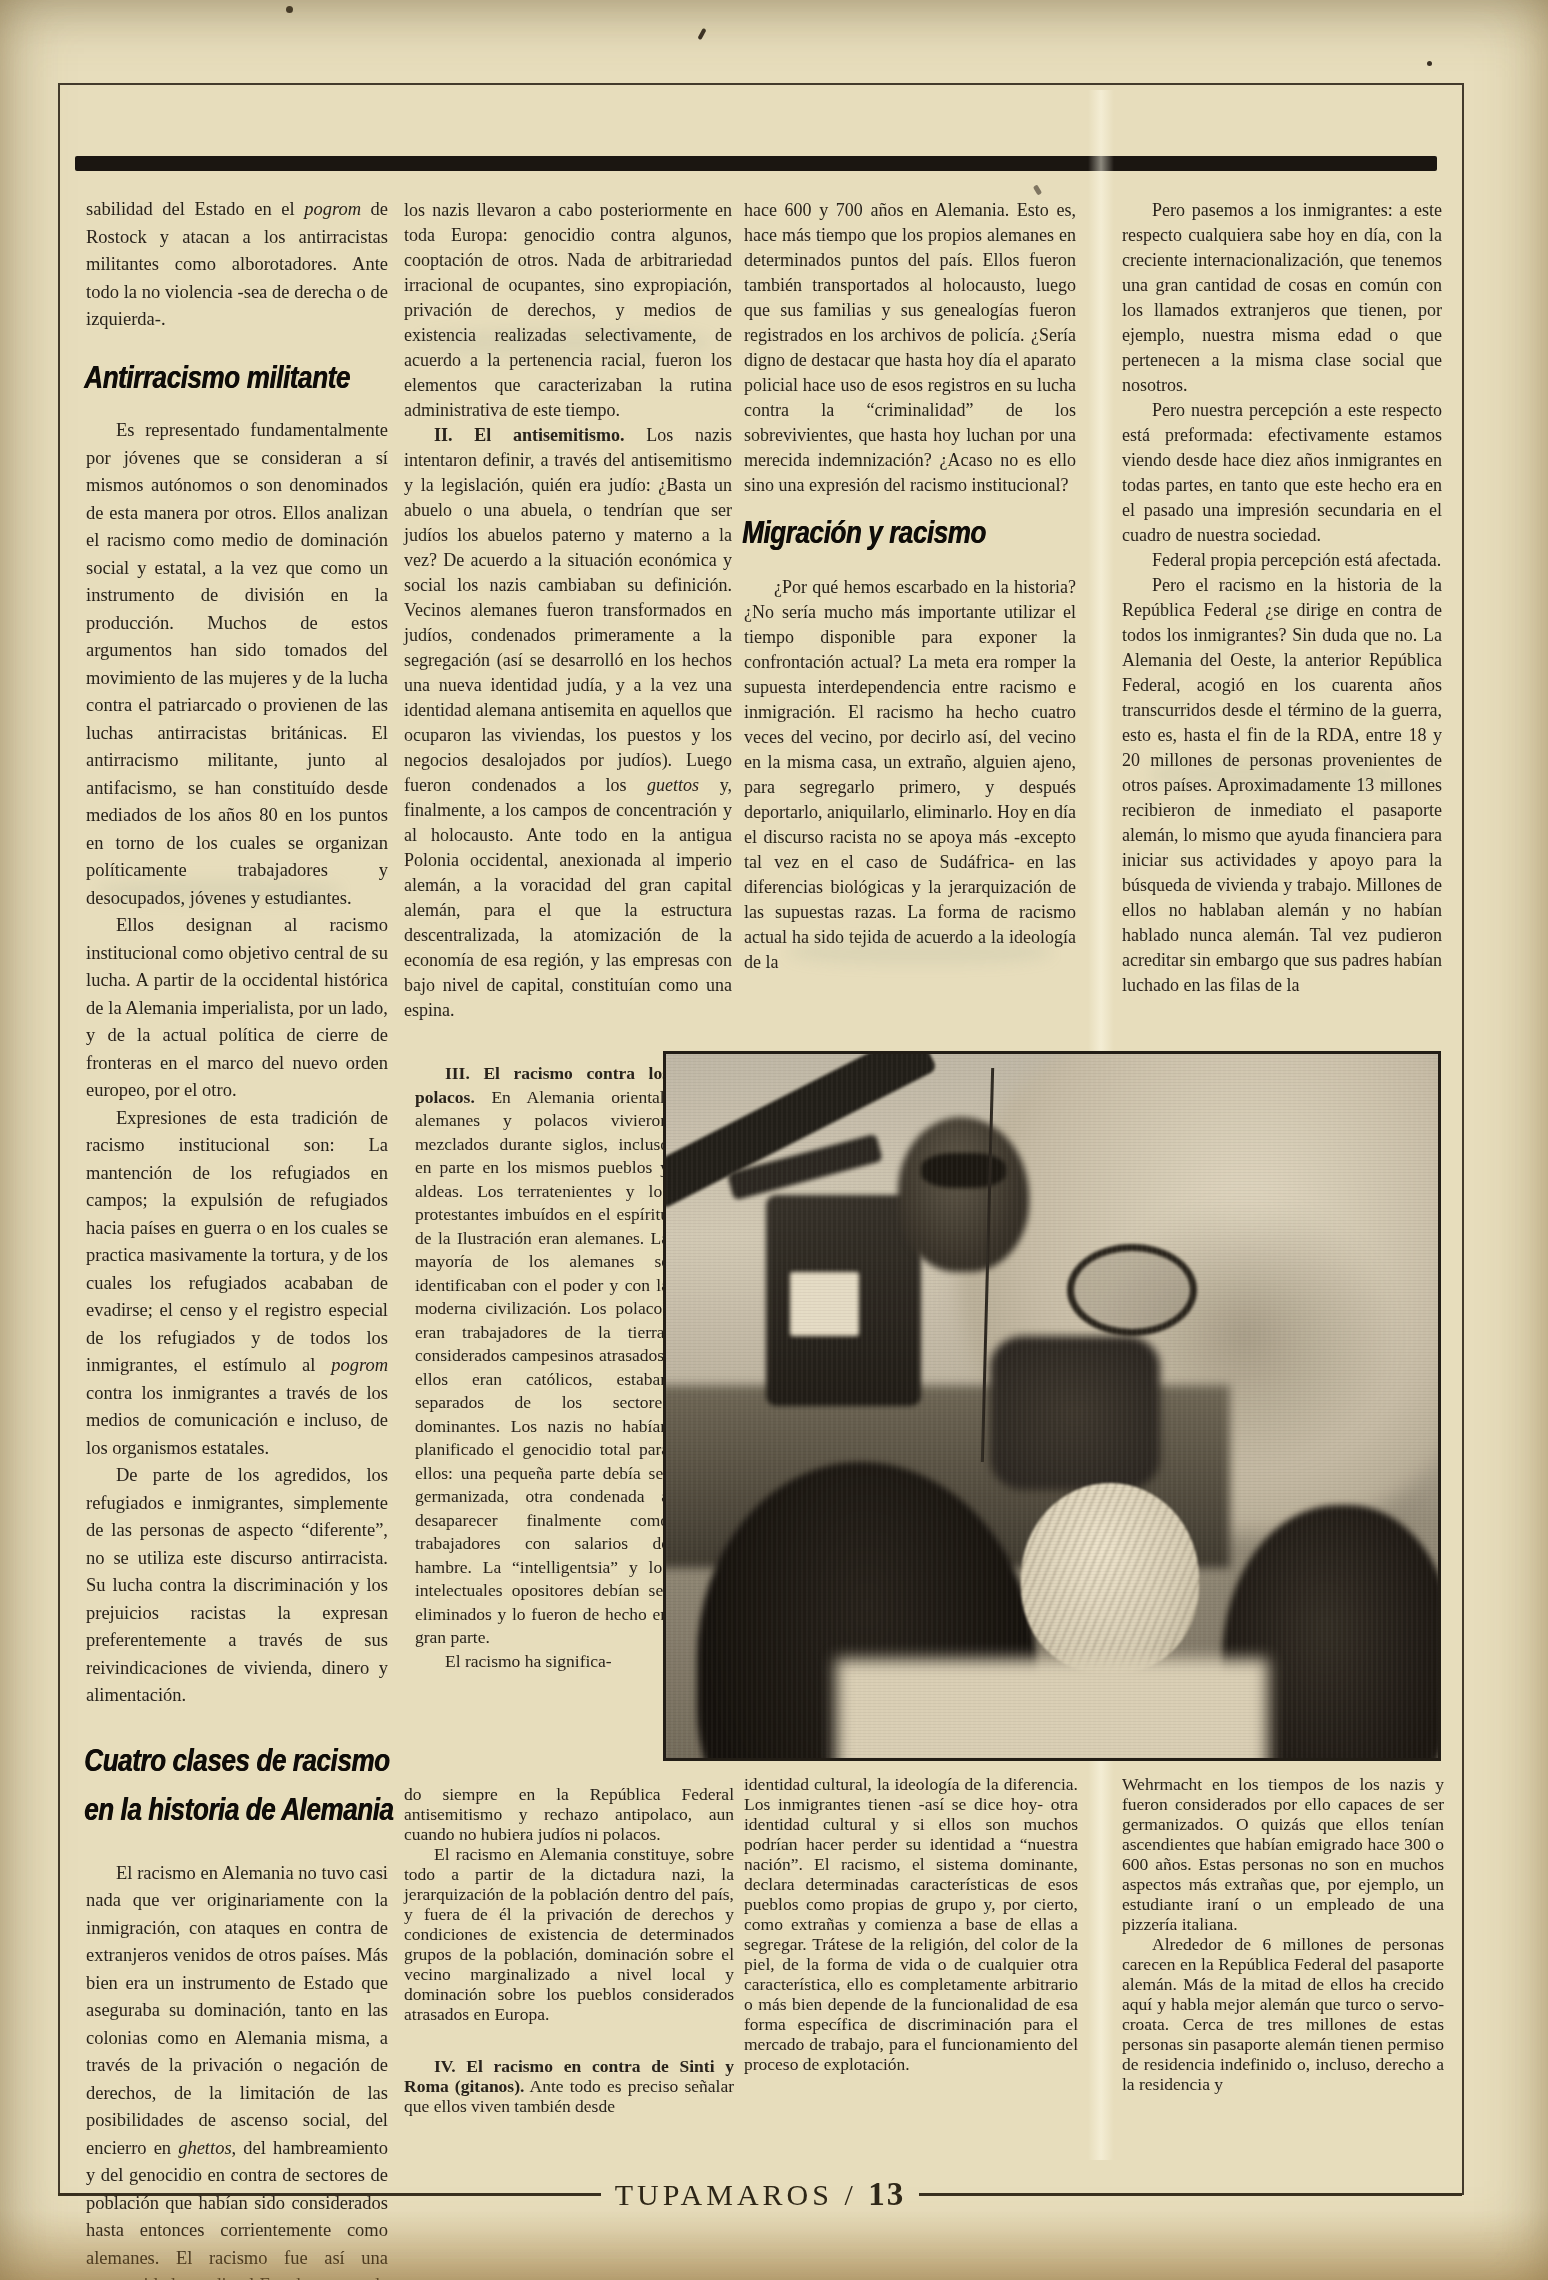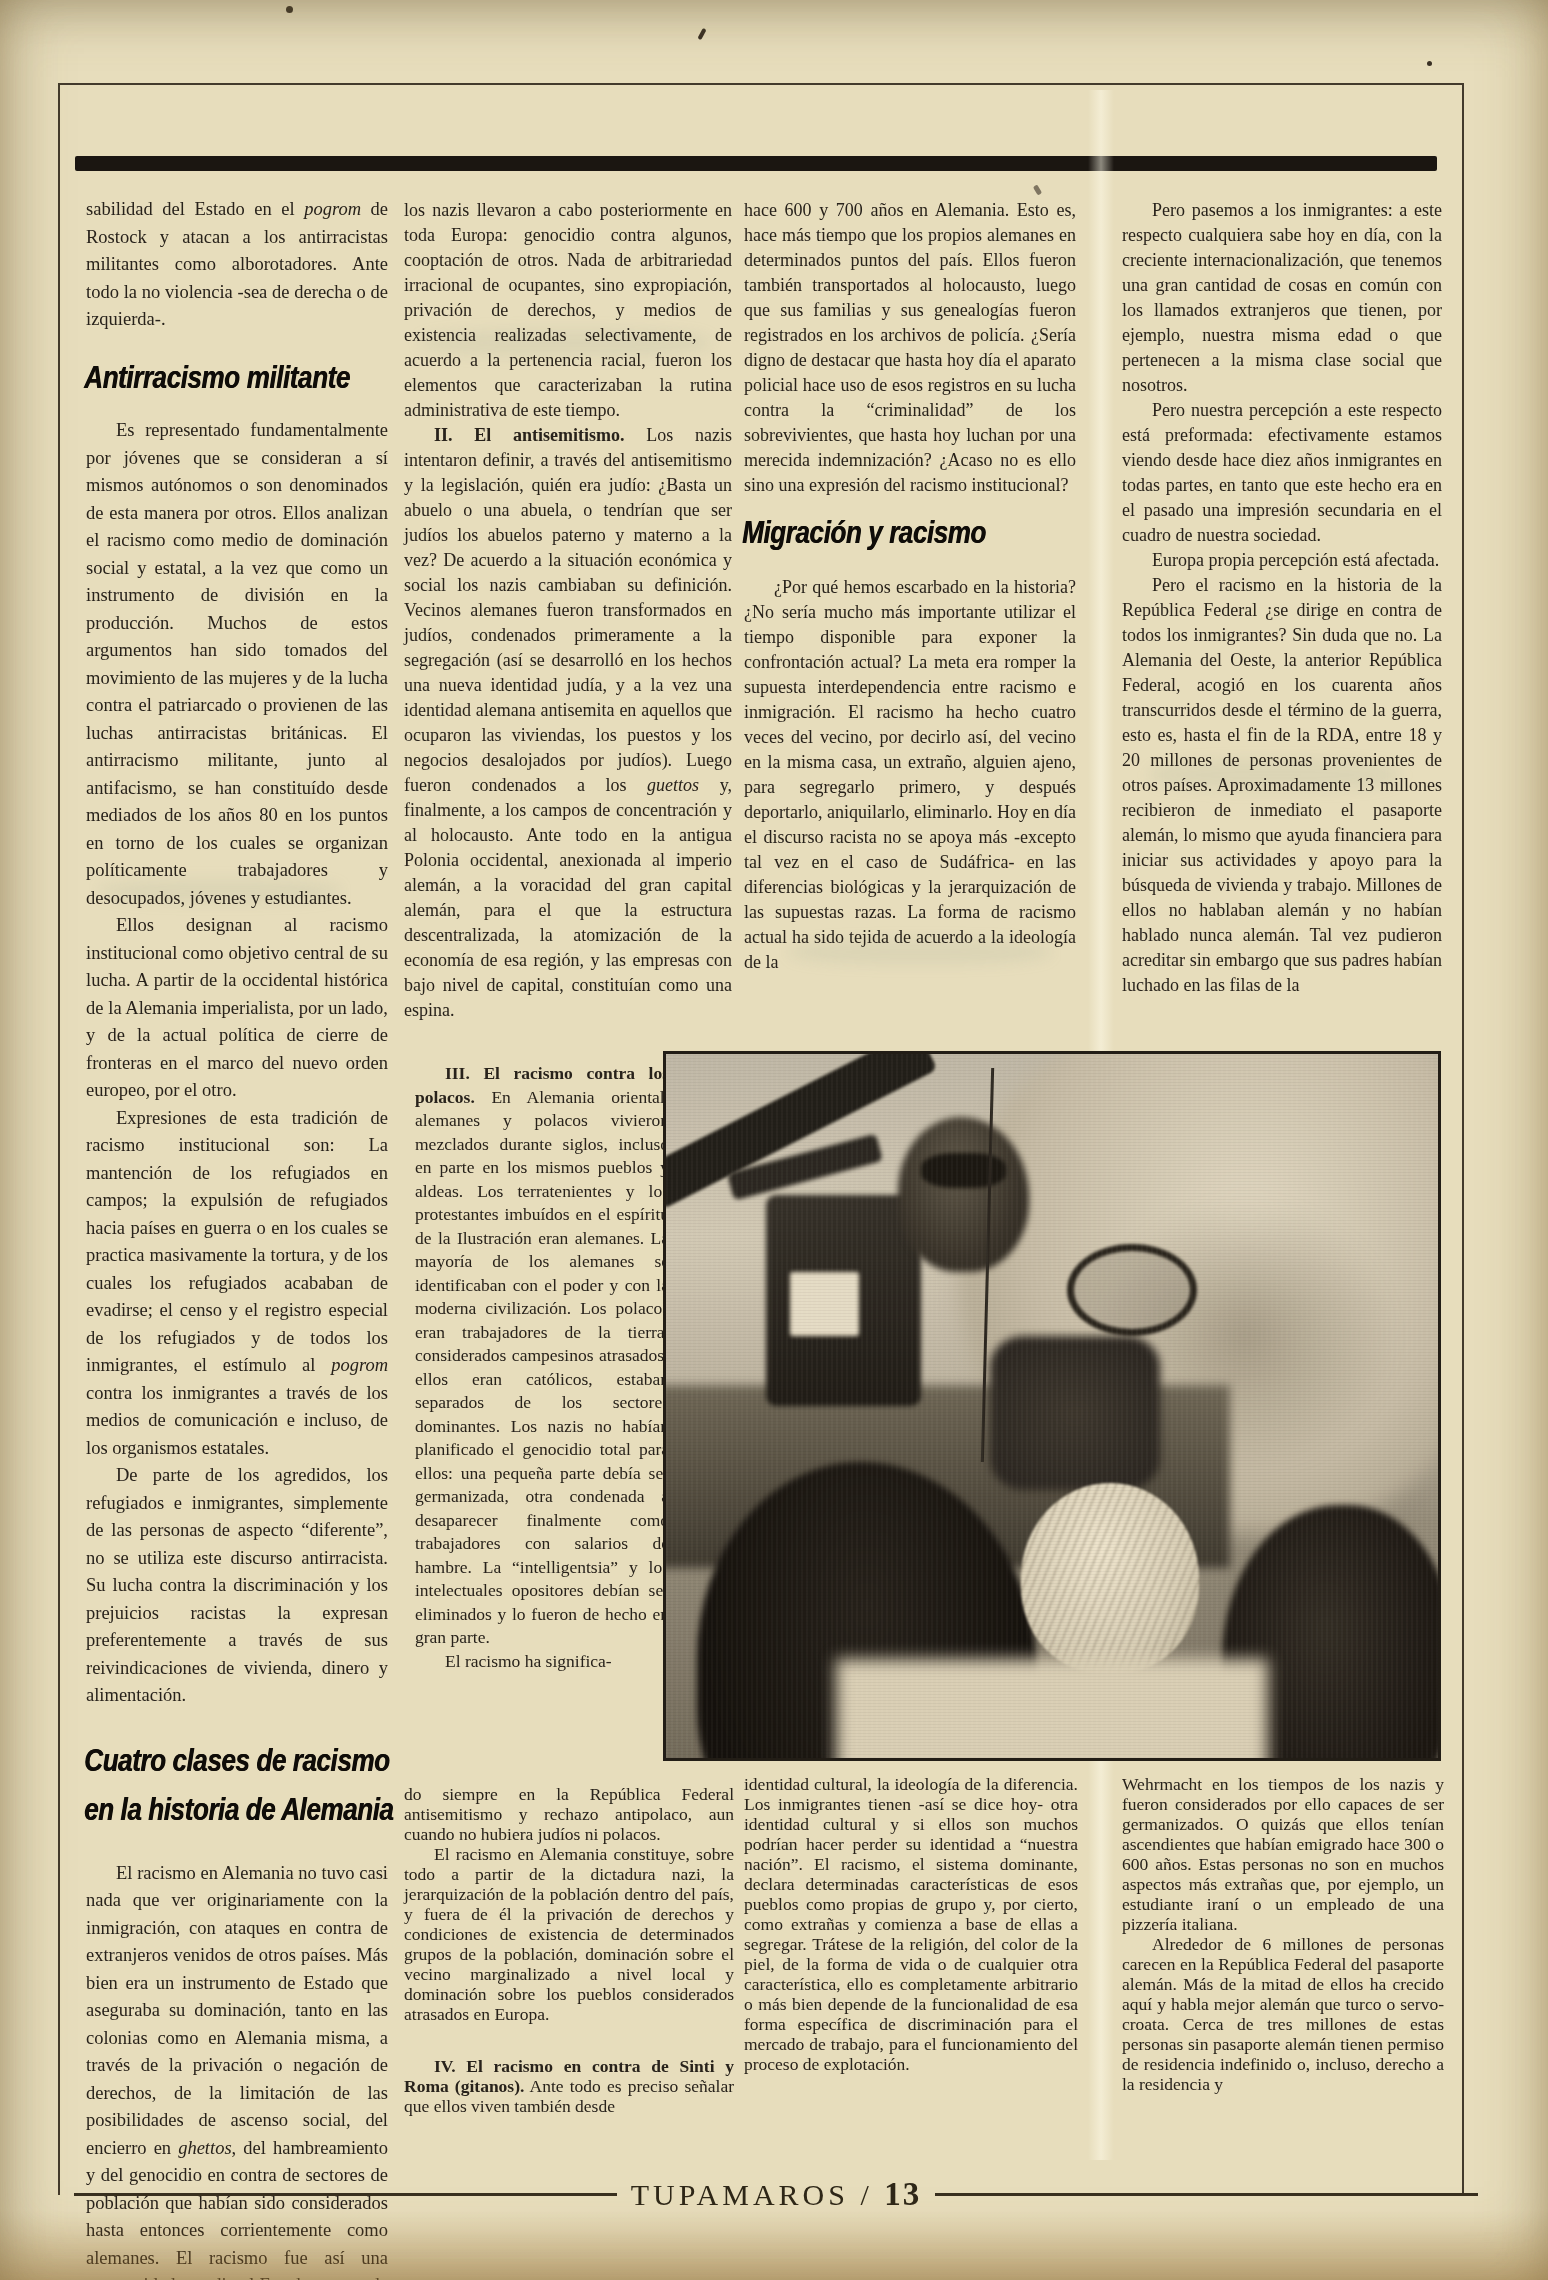--- a/index.html
+++ b/index.html
@@ -66,21 +66,21 @@
     background:
       repeating-linear-gradient(112deg, rgba(125,115,95,.38) 0 2px, rgba(0,0,0,0) 2px 8px),
       radial-gradient(ellipse at 45% 35%, #e2dcca 0%, #cfc8b4 60%, #b2aa95 100%);
     filter:blur(1.2px);}
   .ph-head-r{left:72%;top:64%;width:30%;height:44%;border-radius:50% 45% 40% 45%;
     background:radial-gradient(ellipse at 45% 40%, #332d25 0%, #1d1813 70%);filter:blur(3px);}
   .ph-shirt{left:22%;top:86%;width:56%;height:18%;background:#cfc7b2;filter:blur(8px);}
   .ph-grain{inset:0;background:repeating-linear-gradient(0deg, rgba(0,0,0,.045) 0 1px, rgba(0,0,0,0) 1px 3px),
     repeating-linear-gradient(90deg, rgba(255,255,255,.03) 0 2px, rgba(0,0,0,0) 2px 5px);}
 
-  .footer{position:absolute;left:74px;top:2176px;width:1404px;display:flex;align-items:center;}
+  .footer{position:absolute;left:58px;top:2176px;width:1404px;display:flex;align-items:center;}
   .f-line{flex:1;height:3px;background:#38301f;}
   .f-text{padding:0 14px;font-family:"Liberation Serif",serif;font-size:30px;letter-spacing:4px;color:#2e2718;white-space:nowrap;}
   .f-text b{font-size:33px;letter-spacing:2px;}
 </style>
 </head>
 <body>
 
 <div class="page">
 
   <div class="page-border"></div>
@@ -131,21 +131,21 @@
     <p>¿Por qué hemos escarbado en la historia? ¿No sería mucho más importante utilizar el tiempo disponible para exponer la confrontación actual? La meta era romper la supuesta interdependencia entre racismo e inmigración. El racismo ha hecho cuatro veces del vecino, por decirlo así, del vecino en la misma casa, un extraño, alguien ajeno, para segregarlo primero, y después deportarlo, aniquilarlo, eliminarlo. Hoy en día el discurso racista no se apoya más -excepto tal vez en el caso de Sudáfrica- en las diferencias biológicas y la jerarquización de las supuestas razas. La forma de racismo actual ha sido tejida de acuerdo a la ideología de la</p>
   </div>
 
   <div class="col c-bottom" style="left:744px;top:1774px;width:334px;">
     <p class="noind">identidad cultural, la ideología de la diferencia. Los inmigrantes tienen -así se dice hoy- otra identidad cultural y si ellos son muchos podrían hacer perder su identidad a “nuestra nación”. El racismo, el sistema dominante, declara determinadas características de esos pueblos como propias de grupo y, por cierto, como extrañas y comienza a base de ellas a segregar. Trátese de la religión, del color de la piel, de la forma de vida o de cualquier otra característica, ello es completamente arbitrario o más bien depende de la funcionalidad de esa forma específica de discriminación para el mercado de trabajo, para el funcionamiento del proceso de explotación.</p>
   </div>
 
   <div class="col c-main" style="left:1122px;top:198px;width:320px;">
     <p>Pero pasemos a los inmigrantes: a este respecto cualquiera sabe hoy en día, con la creciente internacionalización, que tenemos una gran cantidad de cosas en común con los llamados extranjeros que tienen, por ejemplo, nuestra misma edad o que pertenecen a la misma clase social que nosotros.</p>
     <p>Pero nuestra percepción a este respecto está preformada: efectivamente estamos viendo desde hace diez años inmigrantes en todas partes, en tanto que este hecho era en el pasado una impresión secundaria en el cuadro de nuestra sociedad.</p>
-    <p>Europa propia percepción está afectada.</p>
+    <p>Federal propia percepción está afectada.</p>
     <p>Pero el racismo en la historia de la República Federal ¿se dirige en contra de todos los inmigrantes? Sin duda que no. La Alemania del Oeste, la anterior República Federal, acogió en los cuarenta años transcurridos desde el término de la guerra, esto es, hasta el fin de la RDA, entre 18 y 20 millones de personas provenientes de otros países. Aproximadamente 13 millones recibieron de inmediato el pasaporte alemán, lo mismo que ayuda financiera para iniciar sus actividades y apoyo para la búsqueda de vivienda y trabajo. Millones de ellos no hablaban alemán y no habían hablado nunca alemán. Tal vez pudieron acreditar sin embargo que sus padres habían luchado en las filas de la</p>
   </div>
 
   <div class="col c-bottom" style="left:1122px;top:1774px;width:322px;">
     <p class="noind">Wehrmacht en los tiempos de los nazis y fueron considerados por ello capaces de ser germanizados. O quizás que ellos tenían ascendientes que habían emigrado hace 300 o 600 años. Estas personas no son en muchos aspectos más extrañas que, por ejemplo, un estudiante iraní o un empleado de una pizzería italiana.</p>
     <p>Alrededor de 6 millones de personas carecen en la República Federal del pasaporte alemán. Más de la mitad de ellos ha crecido aquí y habla mejor alemán que turco o servo-croata. Cerca de tres millones de estas personas sin pasaporte alemán tienen permiso de residencia indefinido o, incluso, derecho a la residencia y</p>
   </div>
 
   <div class="photo-frame" title="Fotografía en blanco y negro: soldados sobre un vehículo blindado con ametralladora montada; en primer plano cabezas de personas, una con gorro tejido blanco">
     <div class="photo-inner">

